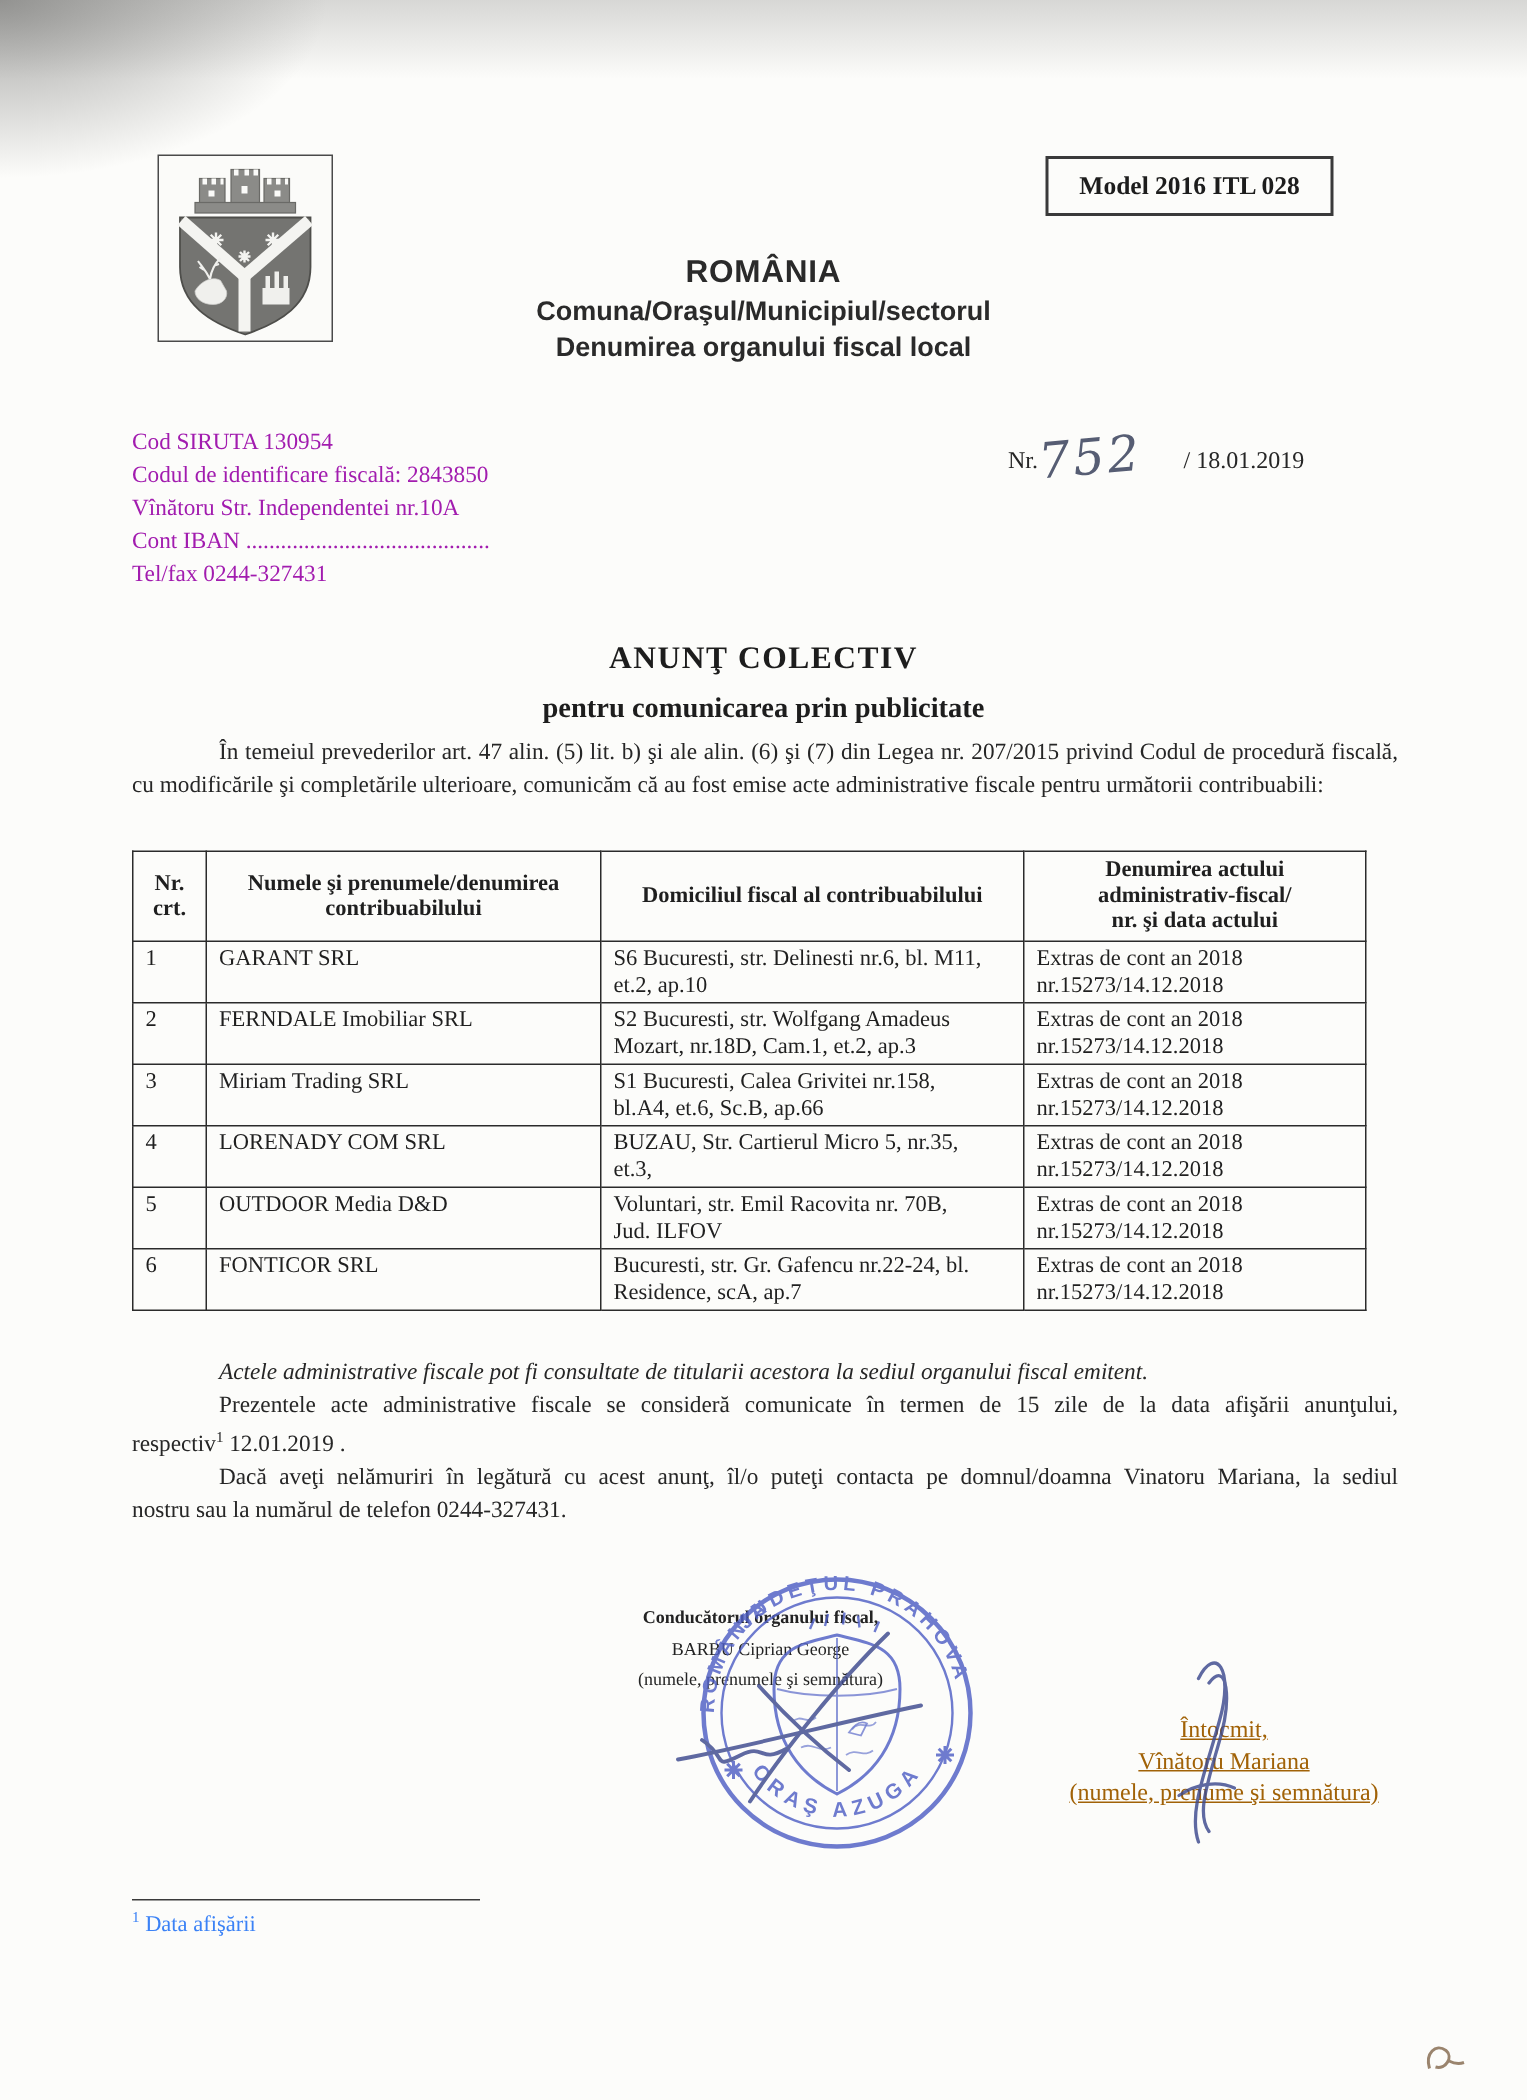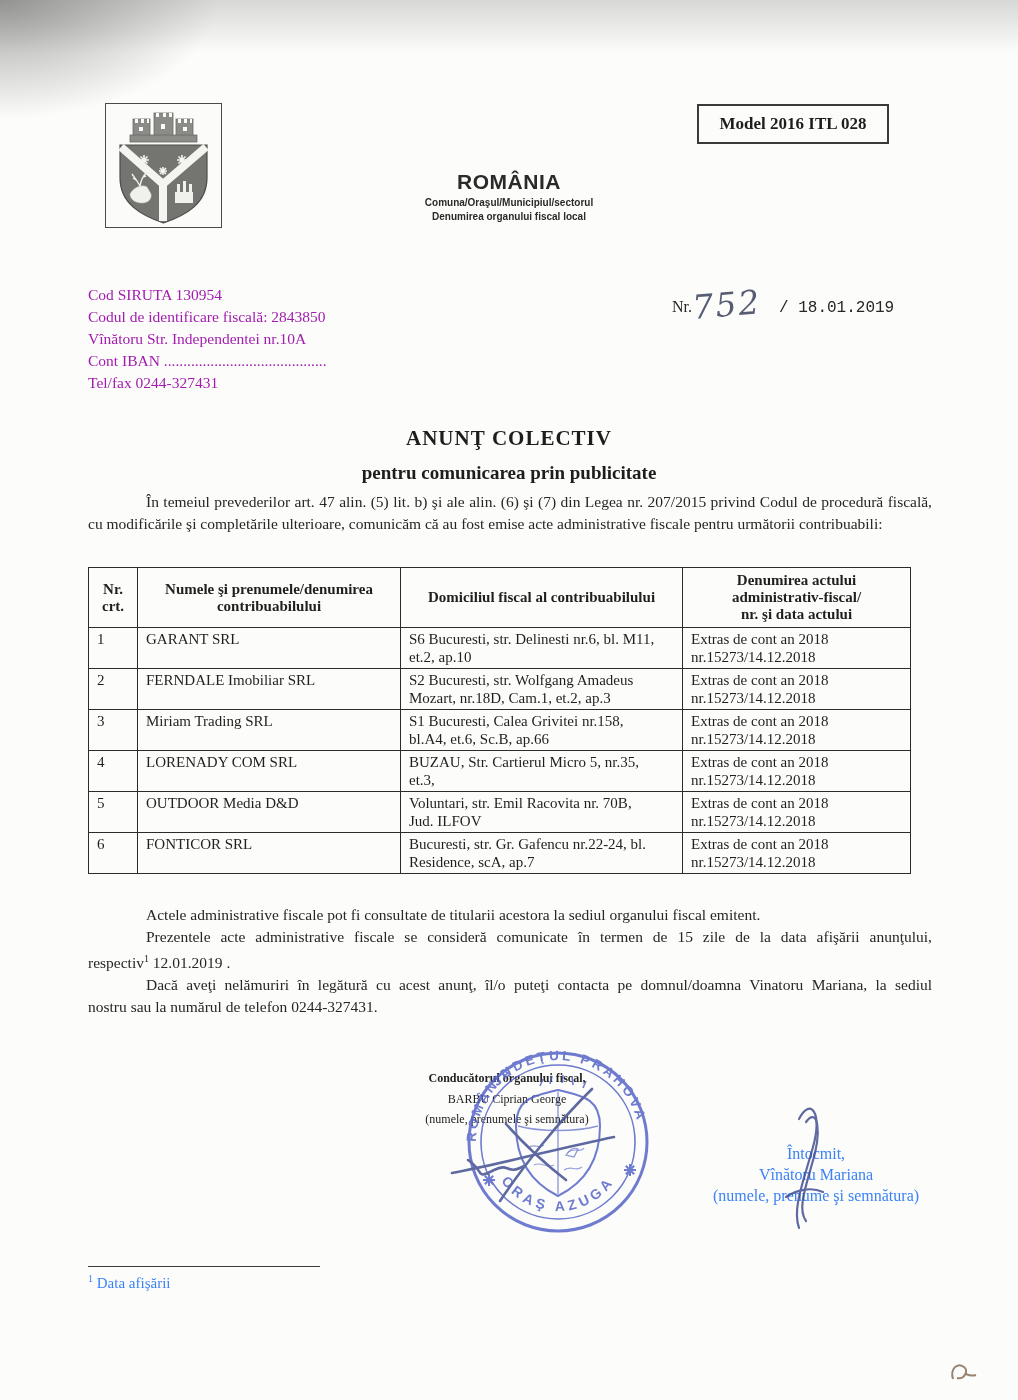--- a/index.html
+++ b/index.html
@@ -11,47 +11,47 @@
   .scan-corner{position:absolute;left:0;top:0;width:220px;height:120px;
     background:radial-gradient(ellipse at 0% 0%, rgba(90,90,88,0.55), rgba(90,90,88,0.0) 70%);}
   .model-box{position:absolute;left:697px;top:104px;width:188px;height:36px;
     border:2px solid #3a3a3a;display:flex;align-items:center;justify-content:center;
     font-weight:bold;font-size:17px;color:#1d1d1d;}
   .crest{position:absolute;left:105px;top:103px;width:115px;height:123px;
     border:1.5px solid #4a4a4a;background:#fbfbf9;}
   .hdr{position:absolute;left:204px;top:170px;width:610px;text-align:center;
     font-family:"Liberation Sans", sans-serif;color:#2a2a2a;}
   .hdr .country{font-size:21px;font-weight:bold;letter-spacing:.5px;}
-  .hdr .l1,.hdr .l2{font-size:10px;font-weight:bold;margin-top:3px;}
+  .hdr .l1,.hdr .l2{font-size:18px;font-weight:bold;margin-top:3px;}
   .issuer{position:absolute;left:88px;top:284px;font-size:15.5px;line-height:22px;color:#a21caf;}
   .regnr{position:absolute;left:672px;top:281px;font-size:16px;color:#262626;white-space:nowrap;}
   .regnr .hand{display:inline-block;font-size:33px;font-style:italic;color:#565d73;
     transform:rotate(-5deg) translateY(4px);letter-spacing:2px;font-family:"DejaVu Serif",serif;}
-  .regnr .date{margin-left:18px;font-family:Liberation Mono, monospace;}
+  .regnr .date{margin-left:28px;}
   .title{position:absolute;left:204px;top:406px;width:610px;text-align:center;color:#1d1d1d;}
   .title .t1{font-size:21px;font-weight:bold;letter-spacing:1px;margin-top:20px;}
   .title .t2{font-size:19px;font-weight:bold;margin-top:11px;}
   .intro{position:absolute;left:88px;top:491px;width:844px;font-size:15.5px;line-height:22px;
     text-align:justify;text-indent:58px;color:#262626;}
   table.main{position:absolute;left:88px;top:567px;width:822px;border-collapse:collapse;
     font-size:15px;color:#1f1f1f;table-layout:fixed;}
   table.main th,table.main td{border:1.8px solid #2b2b2b;padding:2px 8px;vertical-align:top;
     white-space:pre-line;line-height:18px;}
   table.main th{font-weight:bold;text-align:center;vertical-align:middle;line-height:17px;padding:4px 4px;}
   table.main td{height:36px;}
   td.cnum{padding-left:10px;}
   .paras{position:absolute;left:88px;top:904px;width:844px;font-size:15.5px;line-height:22px;color:#262626;}
-  .paras .ind{text-indent:58px;}
+  .paras .ind{text-indent:58px;font-style:italic;}
   .paras .jl{text-align:justify;text-align-last:justify;text-indent:58px;}
   sup{font-size:10px;}
   .sig-left{position:absolute;left:352px;top:1068px;width:310px;text-align:center;
     font-size:12px;line-height:20.5px;color:#232323;}
   .sig-left .role{font-weight:bold;}
   .sig-right{position:absolute;left:682px;top:1143px;width:268px;text-align:center;
-    font-size:16px;line-height:21px;color:#3b82f6;}
+    font-size:16px;line-height:21px;color:#a16207;text-decoration:underline;}
   .footnote{position:absolute;left:88px;top:1266px;width:320px;font-size:15px;color:#3b82f6;}
   .footnote .rule{width:232px;border-top:1.5px solid #3a3a3a;margin-bottom:6px;}
   .ink-overlay{position:absolute;left:0;top:0;width:1018px;height:1400px;pointer-events:none;}
 </style>
 </head>
 <body>
 
 <div id="page">
 
   <div class="scan-top"></div>

